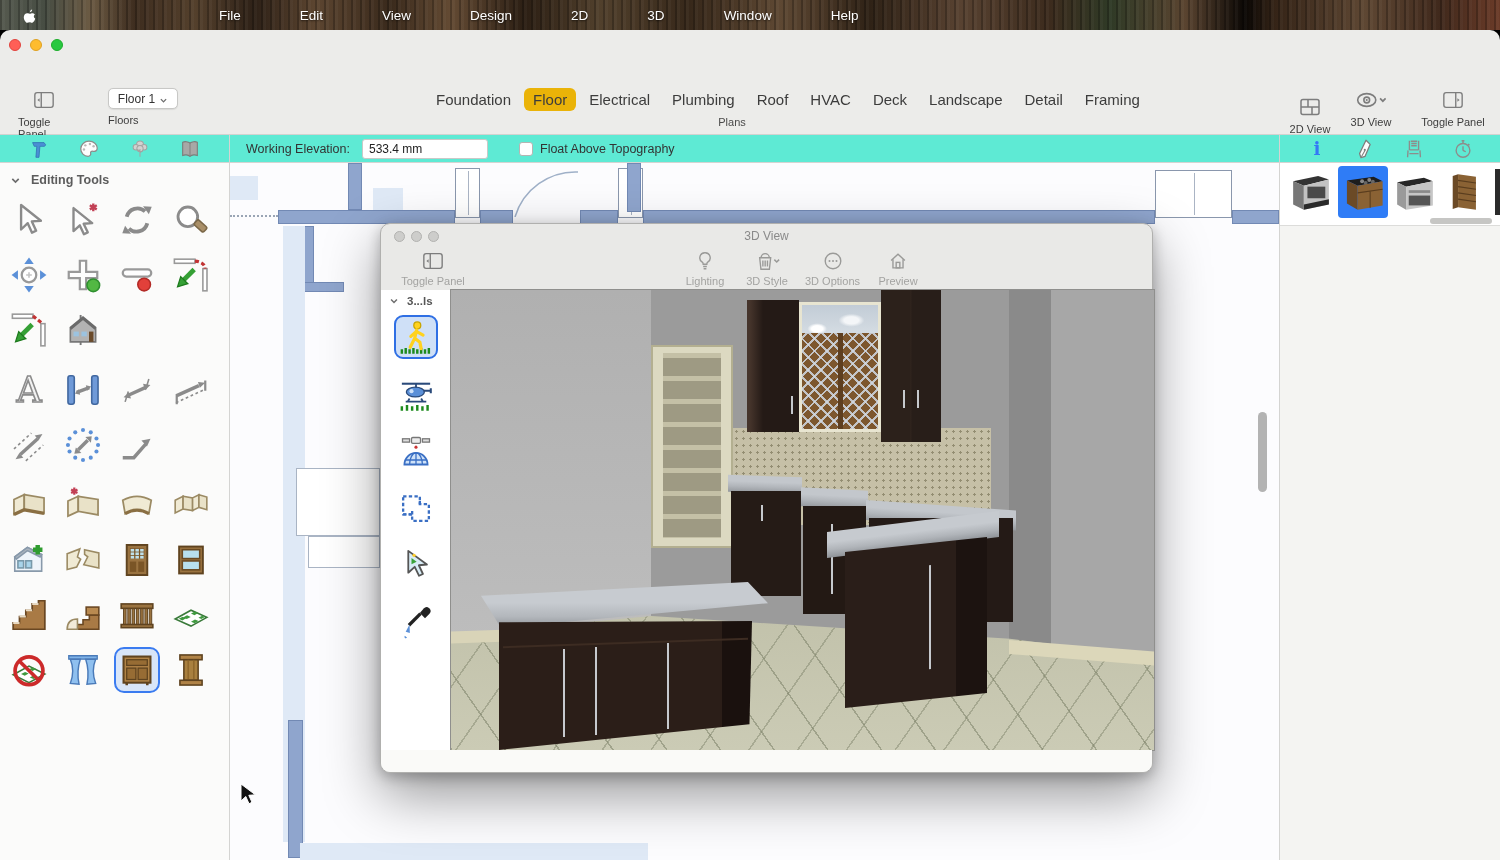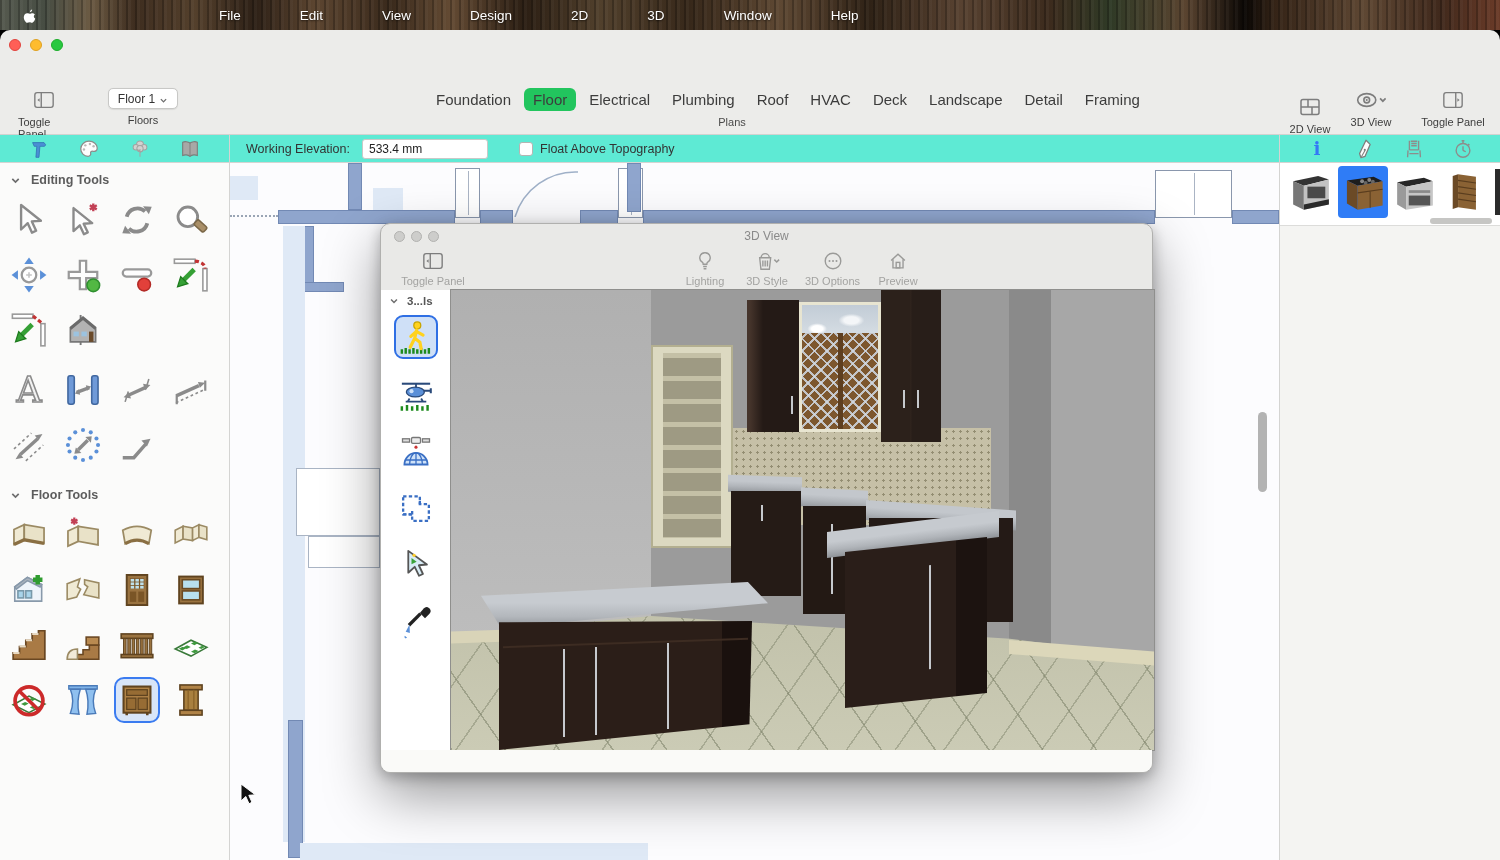--- a/index.html
+++ b/index.html
@@ -26,24 +26,24 @@
   #tl-zoom{left:51px;background:#28c840;border:1px solid #1dad2b;}
   #win-title{position:absolute;left:0;right:0;top:6px;text-align:center;font-size:13px;font-weight:bold;color:#3a3a3a;}
   #win-title .doc-ic{display:inline-block;width:14px;height:14px;vertical-align:-2px;margin-right:5px;}
 
   
   #toolbar{position:absolute;left:0;top:28px;width:100%;height:77px;border-bottom:1px solid #d2d2d0;}
   .tbtn{position:absolute;display:flex;flex-direction:column;align-items:center;color:#3d3d3d;}
   .tbtn .ic{height:24px;display:flex;align-items:center;justify-content:center;}
   .tbtn .lbl{font-size:11px;margin-top:4px;color:#3d3d3d;}
   #floors-box{position:absolute;left:108px;top:30px;width:70px;height:21px;background:#fff;border:1px solid #c8c8c6;border-radius:5px;font-size:12px;color:#333;display:flex;align-items:center;justify-content:center;gap:4px;box-shadow:0 .5px 1px rgba(0,0,0,.08);}
-  #floors-lbl{position:absolute;left:108px;top:56px;width:70px;text-align:center;font-size:11px;color:#3d3d3d;}
+  #floors-lbl{position:absolute;left:108px;top:56px;width:70px;text-align:left;font-size:11px;color:#3d3d3d;}
   #plan-tabs{position:absolute;left:427px;top:30px;display:flex;gap:4px;}
   .tab{font-size:15px;color:#3c3c3c;padding:3px 9px;border-radius:6px;white-space:nowrap;}
-  .tab.active{background:#22c55e;}
+  .tab.active{background:#eab308;}
   #plans-lbl{position:absolute;left:427px;top:58px;width:610px;text-align:center;font-size:11px;color:#4a4a4a;}
 
   
   #elevbar{position:absolute;left:0;top:105px;width:100%;height:28px;background:#5eead4;border-bottom:1px solid #d4d4d2;}
   #panel-top-icons{position:absolute;left:0;top:0;width:230px;height:28px;display:flex;justify-content:space-evenly;align-items:center;border-right:1px solid #d4d4d2;}
   #panel-top-icons .ticon{width:22px;height:22px;}
   #elev-label{position:absolute;left:246px;top:7px;font-size:12.5px;color:#333;}
   #elev-input{position:absolute;left:362px;top:4px;width:126px;height:20px;background:#fff;border:1px solid #c9c9c7;border-radius:3px;font-size:12px;color:#222;padding:0 6px;font-family:"Liberation Sans",sans-serif;}
   #float-check{position:absolute;left:519px;top:7px;width:14px;height:14px;background:#fff;border:1px solid #b5b5b3;border-radius:3px;}
   #float-label{position:absolute;left:540px;top:7px;font-size:12.5px;color:#333;}
@@ -432,28 +432,20 @@
               <polygon points="17.5,6.5 13.5,7 17,10.5" fill="#8b8b8b"></polygon>
             </svg>
           </div>
           <div class="tool">
             <svg viewBox="0 0 24 24">
               <path d="M3 20h7l7.5-8.5" fill="none" stroke="#8b8b8b" stroke-width="2.2"></path>
               <polygon points="20.5,8 14.8,9.2 18.3,13" fill="#8b8b8b"></polygon>
             </svg>
           </div>
         </div>
-        <div class="sec-head">
-          <span class="chev">
-            <svg viewBox="0 0 12 12" fill="none" stroke="#6e6e6e" stroke-width="1.8">
-              <path d="M2.5 4.2 6 7.8l3.5-3.6"></path>
-            </svg>
-          </span>
-          <span class="sec-title">Floor Tools</span>
-        </div>
         <div class="tool-grid">
           <div class="tool">
             <svg viewBox="0 0 24 24">
               <path d="M2.5 8.5 9 5.5v9.5L2.5 18z" fill="#f0ead4" stroke="#9b8a63" stroke-width="1.1"></path>
               <path d="M9 5.5l12.5 2v9.8L9 15z" fill="#e9e2c8" stroke="#9b8a63" stroke-width="1.1"></path>
               <path d="M2.5 18 9 15l12.5 2.3" fill="none" stroke="#8a6f43" stroke-width="2.2"></path>
             </svg>
           </div>
           <div class="tool">
             <svg viewBox="0 0 24 24">

